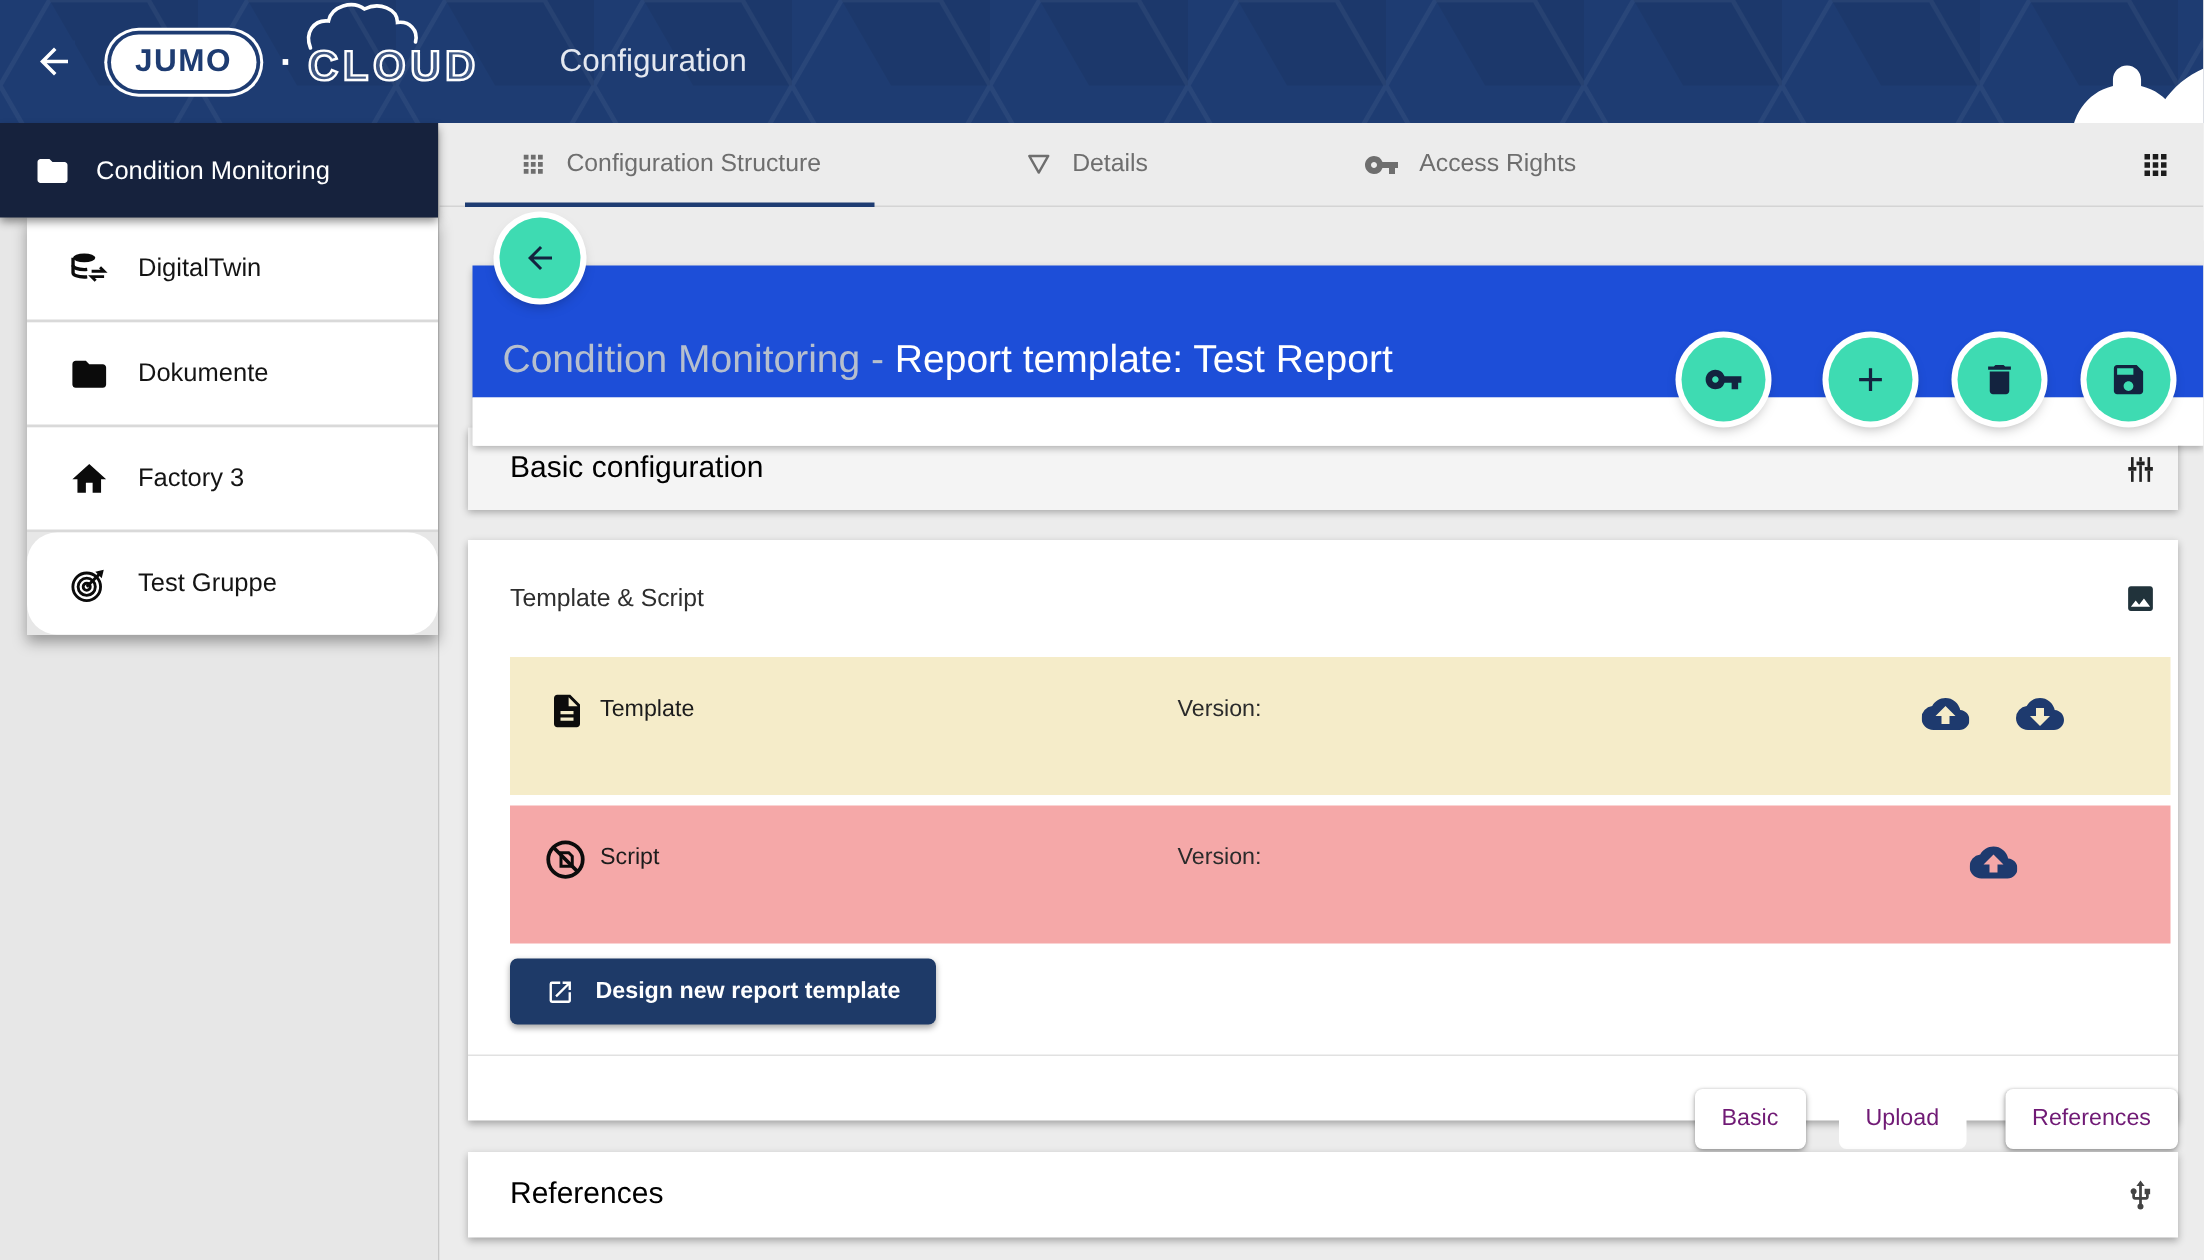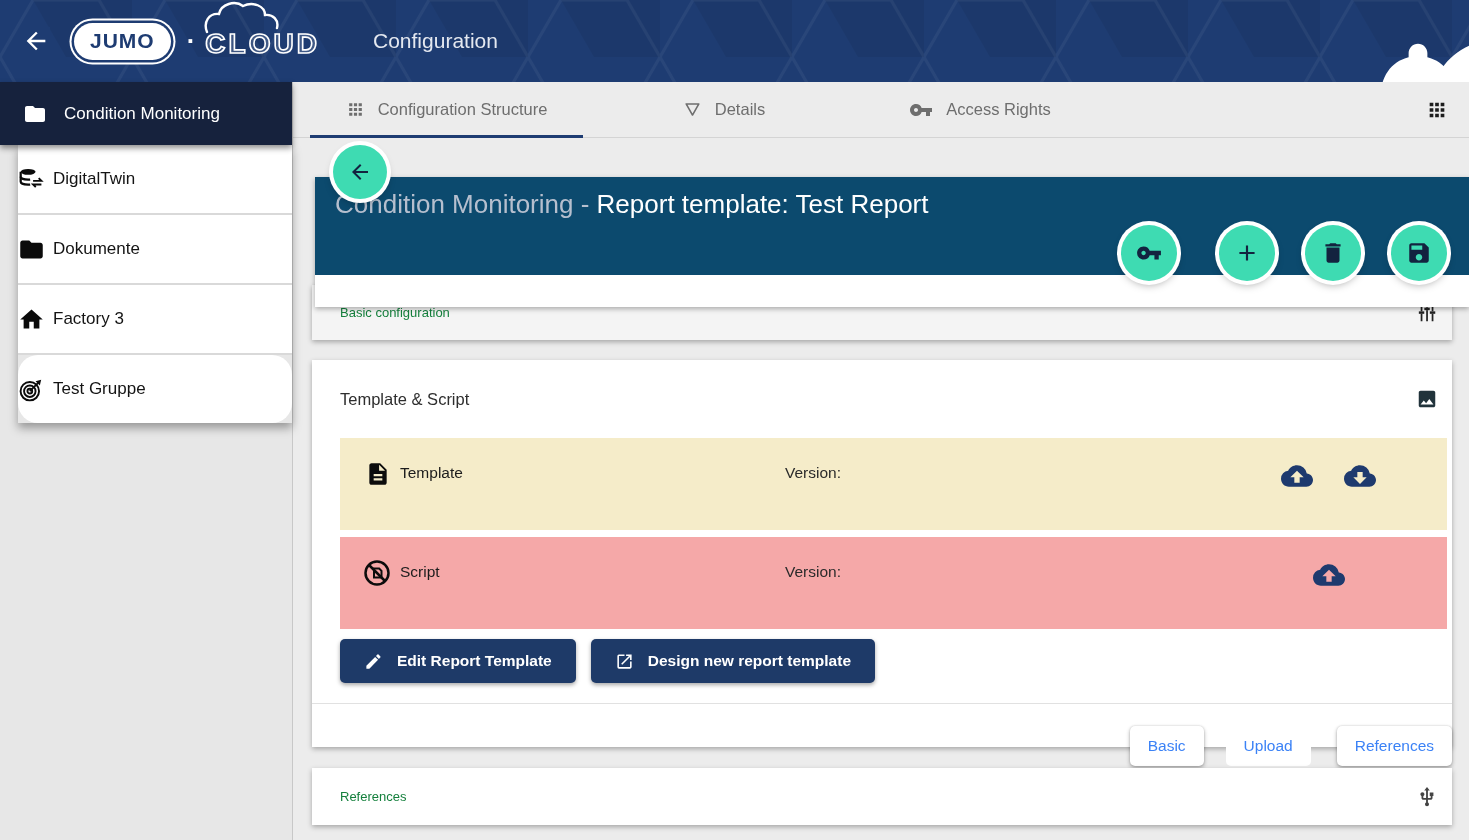--- a/index.html
+++ b/index.html
@@ -23,21 +23,21 @@
   .topbar-ico{position:absolute;top:28px;width:27px;height:27px;color:#fff;cursor:pointer;}
 
   
   .sidebar{position:absolute;left:0;top:82px;width:292px;bottom:0;background:#e7e7e7;
            border-right:1px solid #c8c8c8;}
   .sb-header{height:63px;background:#16223d;color:#fff;display:flex;align-items:center;
              padding-left:23px;gap:17px;font-size:17px;box-shadow:0 3px 6px rgba(0,0,0,.45);
              position:relative;z-index:2;cursor:pointer;}
   .sb-header .ico{width:24px;height:24px;color:#fff;}
   .sb-list{margin-left:18px;position:relative;z-index:1;box-shadow:0 5px 9px rgba(0,0,0,.35);}
-  .sb-item{height:68px;background:#fff;display:flex;align-items:center;gap:8px;
+  .sb-item{height:68px;background:#fff;display:flex;align-items:center;padding-left:28px;gap:19px;
            font-size:17px;color:#141414;border-bottom:2px solid #d9d9d9;cursor:pointer;}
   .sb-item:last-child{border-bottom:none;border-radius:20px;}
   .sb-item .ico{width:27px;height:27px;color:#0b0b0b;flex:none;}
 
   
   .main{position:absolute;left:293px;top:82px;right:0;bottom:0;background:#ececec;}
 
   .tabbar{position:absolute;left:0;top:0;right:0;height:55px;background:#ececec;
           border-bottom:1px solid #d4d4d4;display:flex;padding-left:17px;gap:36px;}
   .tab{width:273px;display:flex;align-items:center;justify-content:center;gap:13px;
@@ -53,30 +53,30 @@
        justify-content:center;box-shadow:0 0 0 4px #ffffff,0 4px 9px rgba(0,0,0,.35);cursor:pointer;z-index:6;}
   .fab .ico{color:#13233f;}
   .fab-back{left:40px;top:63px;width:54px;height:54px;}
   .fab-back .ico{width:24px;height:24px;}
   .fab-act{top:143px;width:56px;height:56px;}
   .fab-act .ico{width:26px;height:26px;}
   .fab-key{left:828px;} .fab-add{left:926px;} .fab-del{left:1012px;} .fab-save{left:1098px;}
 
   
   .panel-card{position:absolute;left:22px;right:0;top:95px;z-index:4;box-shadow:0 2px 5px rgba(0,0,0,.3);}
-  .panel{height:76px;background:#0c4a6e;display:flex;padding:12px 0 10px 20px;}
+  .panel{height:76px;background:#1d4ed8;display:flex;align-items:flex-end;padding:2px 0 10px 20px;}
   .panel-title{font-size:26px;white-space:nowrap;}
   .panel-title .crumb{color:#b6bfce;}
   .panel-title .name{color:#ffffff;font-weight:500;}
   .panel-strip{height:32px;background:#ffffff;}
 
   
   .bar{position:absolute;left:19px;width:1140px;display:flex;align-items:center;
        padding:0 14px 0 28px;box-sizing:border-box;box-shadow:0 2px 5px rgba(0,0,0,.3);}
-  .bar .bar-title{font-size:13px;color:#15803d;flex:1;}
+  .bar .bar-title{font-size:20px;color:#000000;flex:1;}
   .bar .ico{width:22px;height:22px;color:#222;cursor:pointer;}
   .basic-bar{top:203px;height:55px;background:#f4f4f4;z-index:3;}
   .refs-bar{top:686px;height:57px;background:#ffffff;}
 
   .ts-card{position:absolute;left:19px;width:1140px;top:278px;height:387px;background:#fff;
            box-shadow:0 2px 5px rgba(0,0,0,.3);}
   .ts-head{height:78px;display:flex;align-items:center;padding:0 14px 0 28px;gap:22px;}
   .ts-head .bar-title{flex:1;font-size:16.5px;color:#2e2e2e;}
   .ts-head .ico{width:22px;height:22px;color:#21333b;cursor:pointer;}
 
@@ -90,21 +90,21 @@
 
   .ts-buttons{margin:10px 0 0 28px;display:flex;gap:15px;}
   .navy-btn{height:44px;background:#1e3a68;color:#fff;border:none;border-radius:5px;
             font-family:"Liberation Sans",sans-serif;font-size:15.5px;font-weight:bold;
             display:flex;align-items:center;gap:14px;padding:0 24px;cursor:pointer;
             box-shadow:0 2px 4px rgba(0,0,0,.35);}
   .navy-btn .ico{width:19px;height:19px;color:#fff;}
 
   .ts-divider{margin-top:20px;border-top:1px solid #e1e1e1;}
   .ts-footer{height:84px;display:flex;align-items:center;justify-content:flex-end;gap:0;}
-  .flat-btn,.raised-btn{height:40px;border:none;border-radius:5px;background:#fff;color:#3b82f6;
+  .flat-btn,.raised-btn{height:40px;border:none;border-radius:5px;background:#fff;color:#701a75;
             font-family:"Liberation Sans",sans-serif;font-size:15.5px;cursor:pointer;padding:0 18px;}
   .raised-btn{box-shadow:0 0 2px rgba(0,0,0,.18),0 2px 4px rgba(0,0,0,.3);}
   .btn-basic{margin-right:22px;}
   .btn-upload{margin-right:26px;}
   .btn-refs{margin-right:0;}
 
   .ico svg{width:100%;height:100%;display:block;}
 </style>
 </head>
 <body>
@@ -411,28 +411,20 @@
         <span class="row-version">Version:</span>
         <span class="cloud-btn" style="left:973px"><svg style="width:100%;height:100%">
               <use href="#i-cloudup"></use>
             </svg></span>
       </div>
 
       <div class="ts-buttons">
         <button class="navy-btn">
           <span class="ico">
               <svg>
-                <use href="#i-edit"></use>
-              </svg>
-            </span>
-          <span>Edit Report Template</span>
-        </button>
-        <button class="navy-btn">
-          <span class="ico">
-              <svg>
                 <use href="#i-opennew"></use>
               </svg>
             </span>
           <span>Design new report template</span>
         </button>
       </div>
 
       <div class="ts-divider"></div>
 
       <div class="ts-footer">

